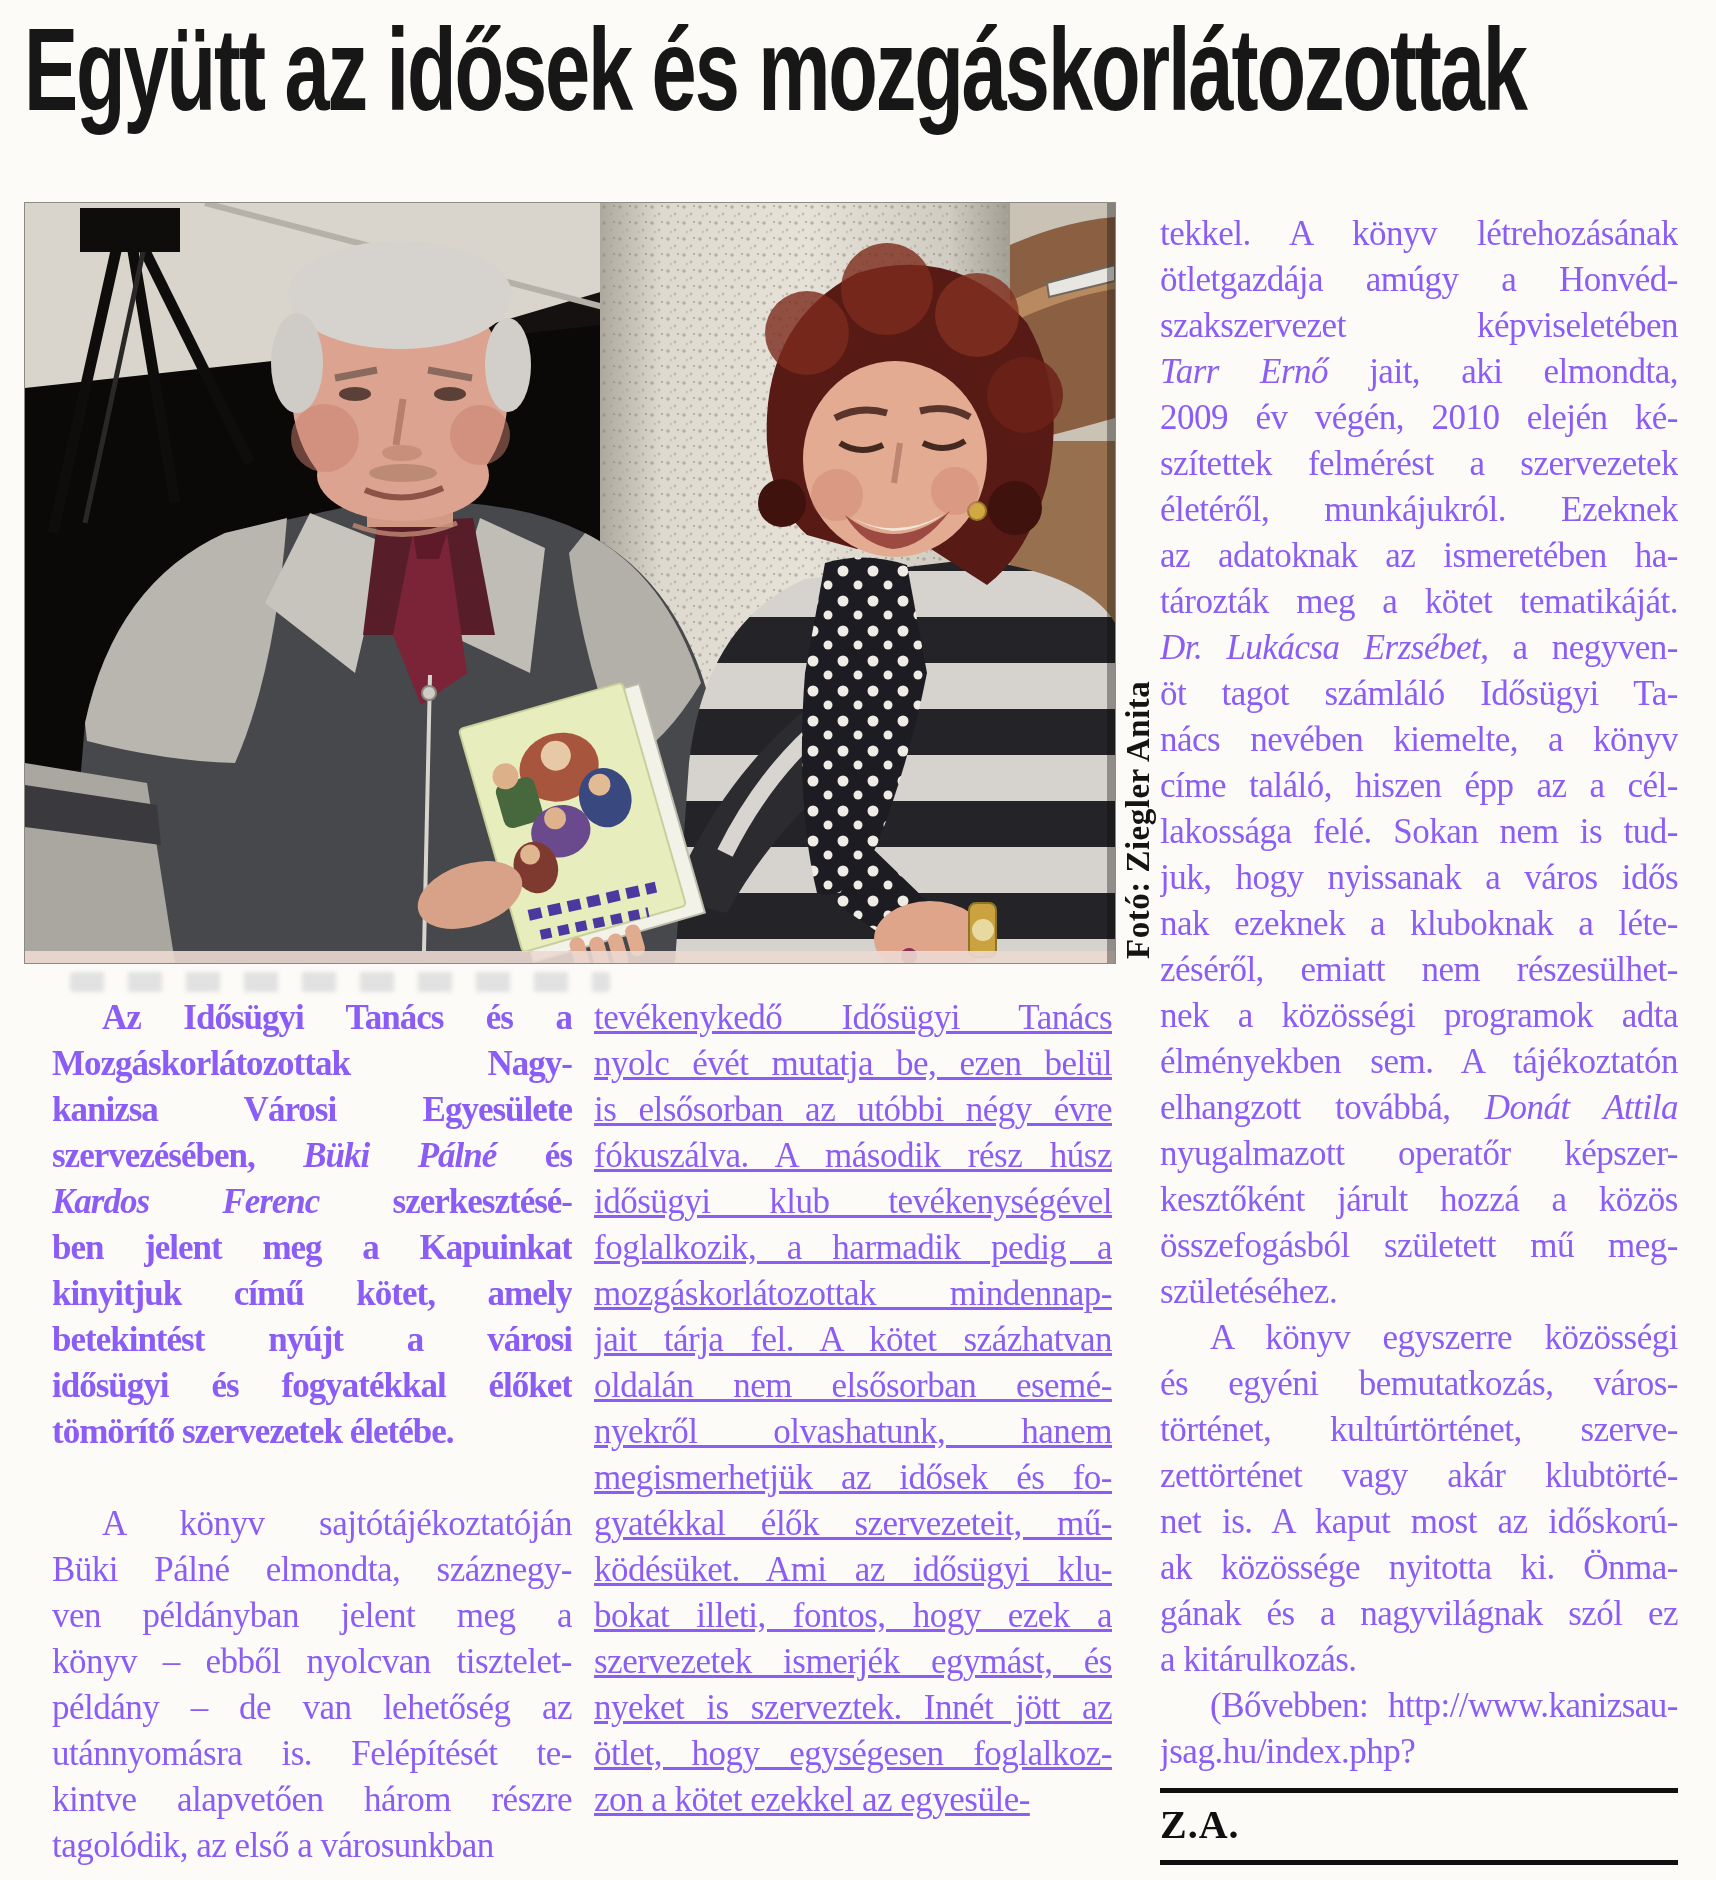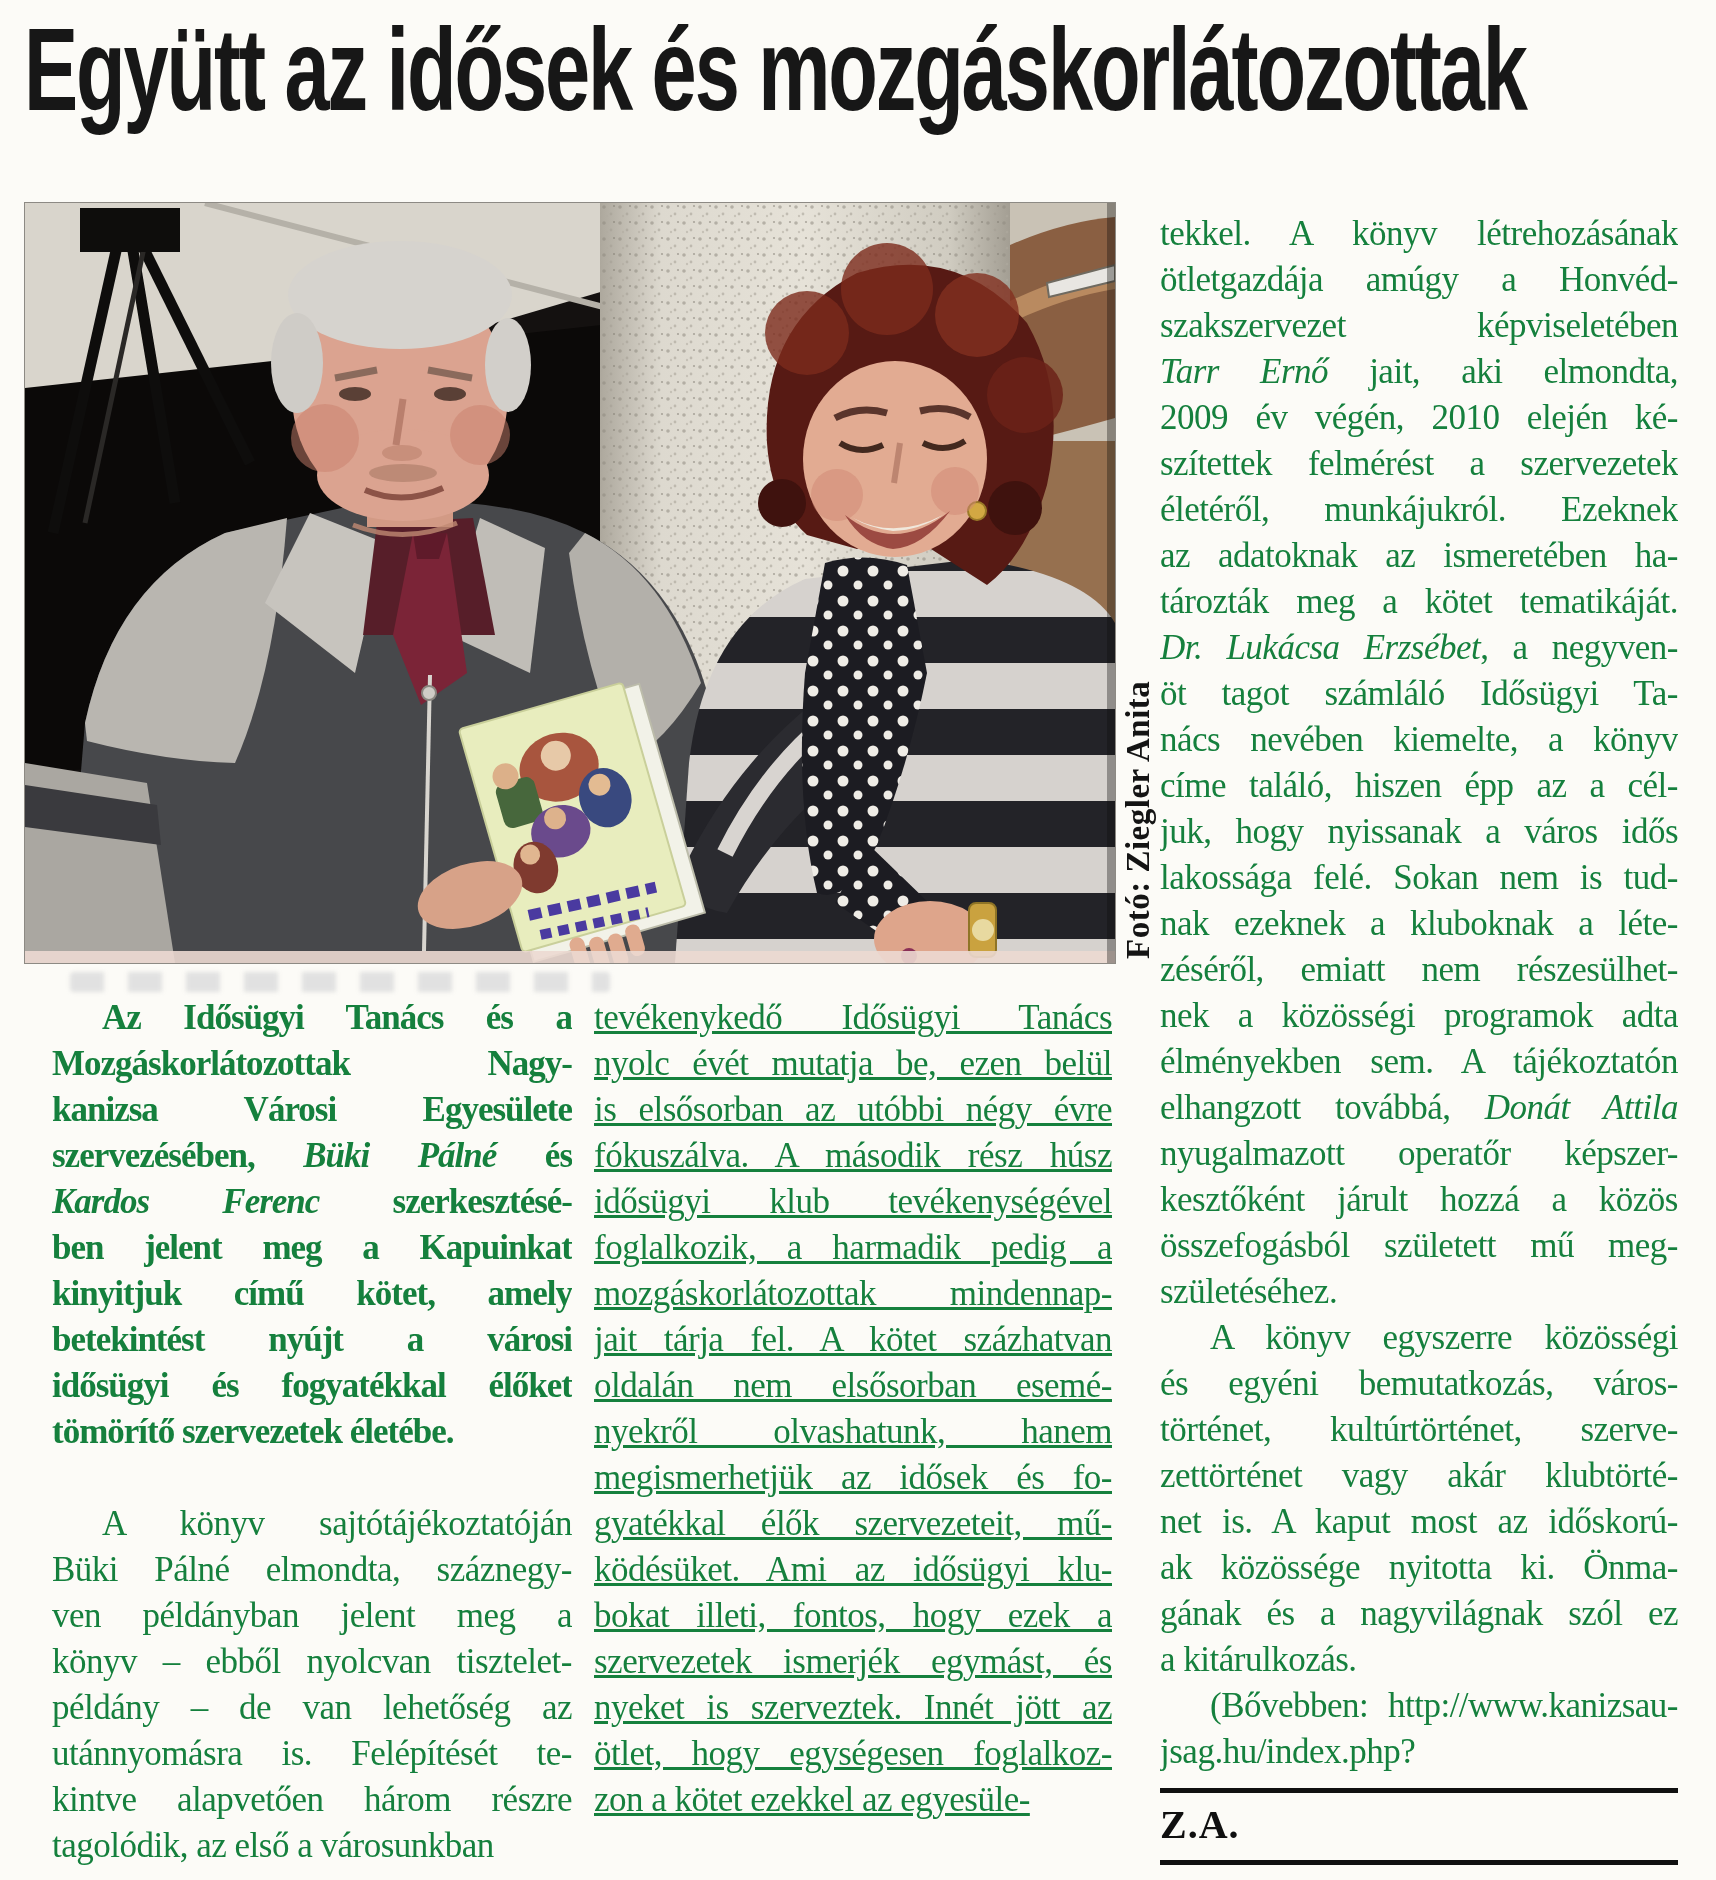--- a/index.html
+++ b/index.html
@@ -23,21 +23,21 @@
     position:absolute;left:1120px;top:203px;width:44px;height:756px;
     writing-mode:vertical-rl;transform:rotate(180deg);
     font-weight:bold;font-size:33px;letter-spacing:.5px;color:#141414;
     text-align:left;
   }
   .ghost{
     position:absolute;left:70px;top:972px;width:540px;height:20px;
     background:repeating-linear-gradient(90deg, rgba(120,125,140,.20) 0 34px, rgba(120,125,140,0) 34px 58px);
     filter:blur(2px);border-radius:4px;
   }
-  .col{position:absolute;font-size:35px;line-height:46px;letter-spacing:-.5px;color:#15803d;}
+  .col{position:absolute;font-size:35px;line-height:46px;letter-spacing:-.5px;color:#8b5cf6;}
   .col-left {left:26px; top:995px;width:520px;margin-left:26px;}
   .col-mid  {left:594px;top:995px;width:518px;text-decoration:underline;}
   .col-right{left:1160px;top:211px;width:518px;}
   .para.lead{font-weight:bold;letter-spacing:-1px;}
   .para.gap{margin-top:46px;}
   .ln{height:46px;overflow:hidden;text-align:justify;text-align-last:justify;}
   .ln.last{text-align-last:left;}
   .ln.ind{text-indent:50px;}
   .ln i{font-style:italic;}
   .sig-block{position:absolute;left:1160px;top:1788px;width:518px;}
@@ -265,22 +265,22 @@
         <div class="ln"><i>Tarr Ernő</i><span> jait, aki elmondta,</span></div>
         <div class="ln"><span>2009 év végén, 2010 elején ké-</span></div>
         <div class="ln"><span>szítettek felmérést a szervezetek</span></div>
         <div class="ln"><span>életéről, munkájukról. Ezeknek</span></div>
         <div class="ln"><span>az adatoknak az ismeretében ha-</span></div>
         <div class="ln"><span>tározták meg a kötet tematikáját.</span></div>
         <div class="ln"><i>Dr. Lukácsa Erzsébet</i><span>, a negyven-</span></div>
         <div class="ln"><span>öt tagot számláló Idősügyi Ta-</span></div>
         <div class="ln"><span>nács nevében kiemelte, a könyv</span></div>
         <div class="ln"><span>címe találó, hiszen épp az a cél-</span></div>
+        <div class="ln"><span>lakossága felé. Sokan nem is tud-</span></div>
         <div class="ln"><span>juk, hogy nyissanak a város idős</span></div>
-        <div class="ln"><span>lakossága felé. Sokan nem is tud-</span></div>
         <div class="ln"><span>nak ezeknek a kluboknak a léte-</span></div>
         <div class="ln"><span>zéséről, emiatt nem részesülhet-</span></div>
         <div class="ln"><span>nek a közösségi programok adta</span></div>
         <div class="ln"><span>élményekben sem. A tájékoztatón</span></div>
         <div class="ln"><span>elhangzott továbbá, </span><i>Donát Attila</i></div>
         <div class="ln"><span>nyugalmazott operatőr képszer-</span></div>
         <div class="ln"><span>kesztőként járult hozzá a közös</span></div>
         <div class="ln"><span>összefogásból született mű meg-</span></div>
         <div class="ln last"><span>születéséhez.</span></div>
       </div>

